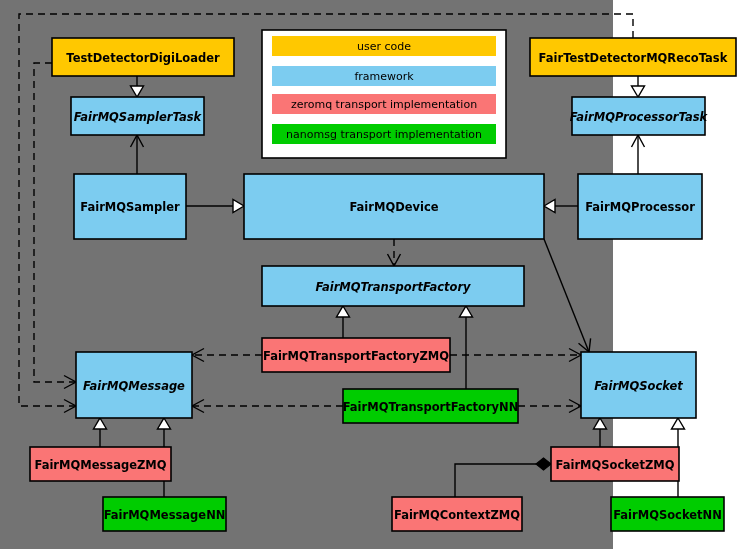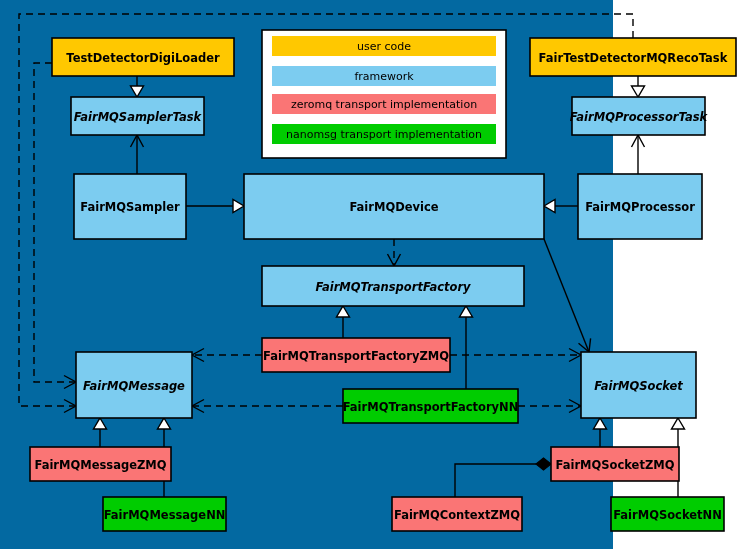--- a/index.html
+++ b/index.html
@@ -11,21 +11,21 @@
   body {
     font-family: "DejaVu Sans", sans-serif;
     width: 748px;
     height: 549px;
     overflow: hidden;
   }
   #diagram-root {
     position: relative;
     width: 613px;
     height: 549px;
-    background: #0369a1;
+    background: #737373;
   }
   svg.diagram-canvas {
     position: absolute;
     top: 0;
     left: 0;
     width: 748px;
     height: 549px;
     display: block;
   }
   .node-box {

